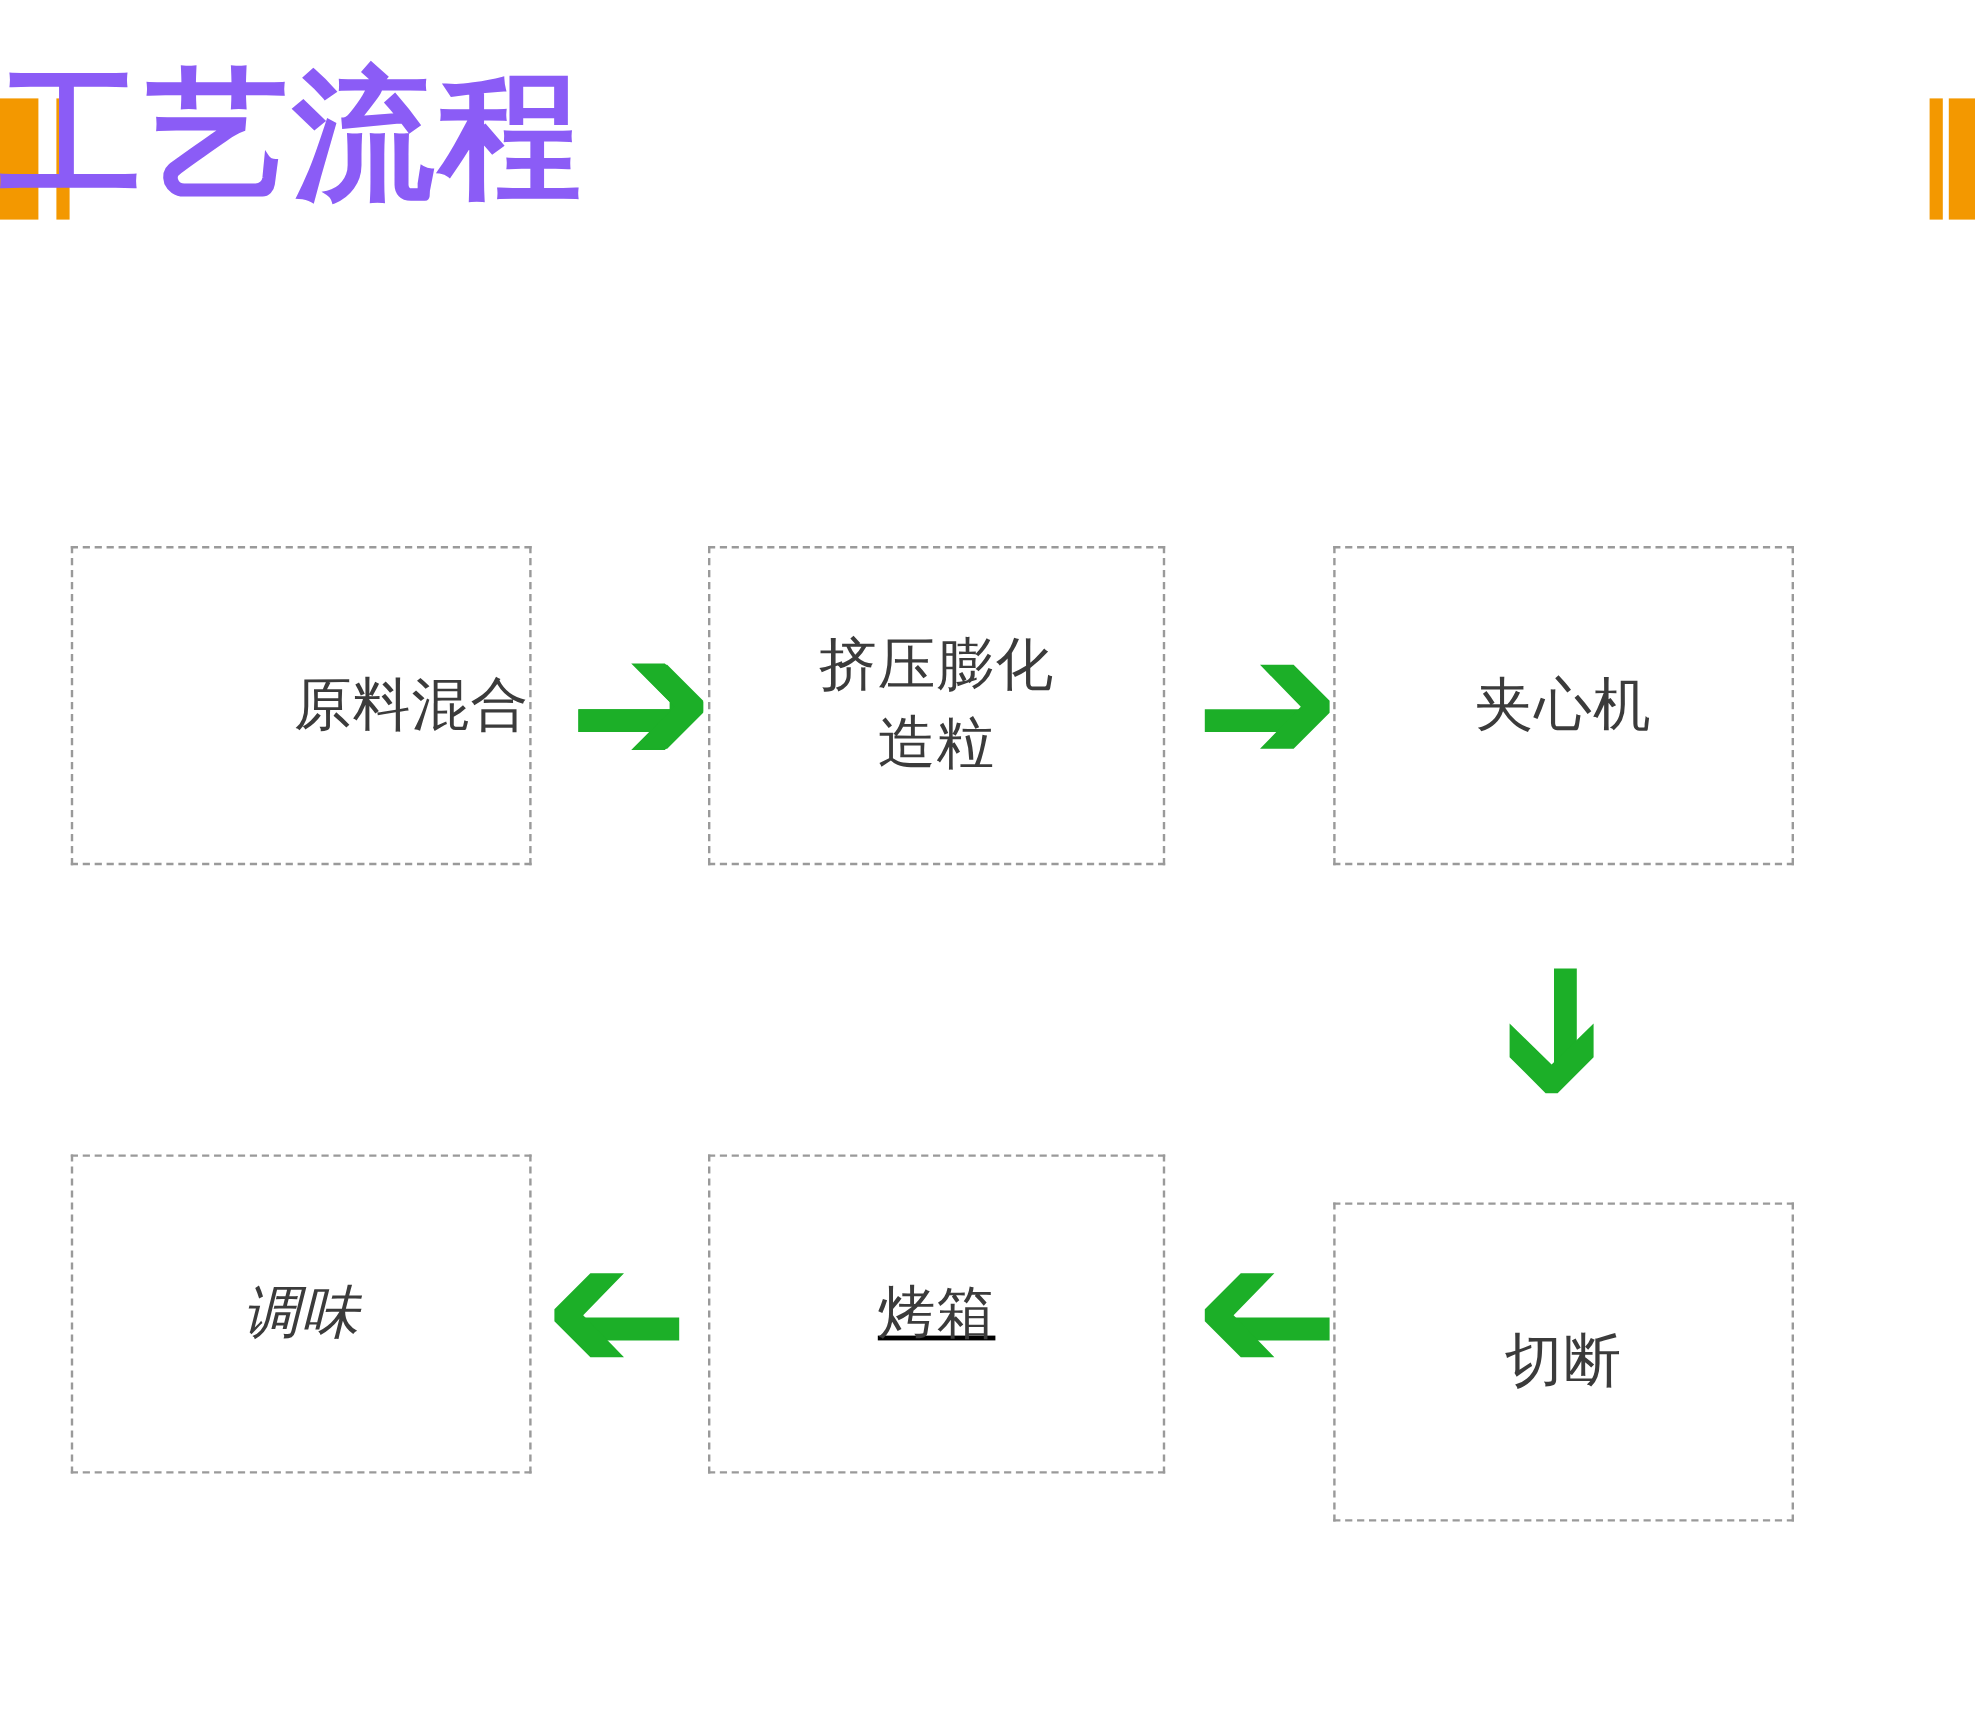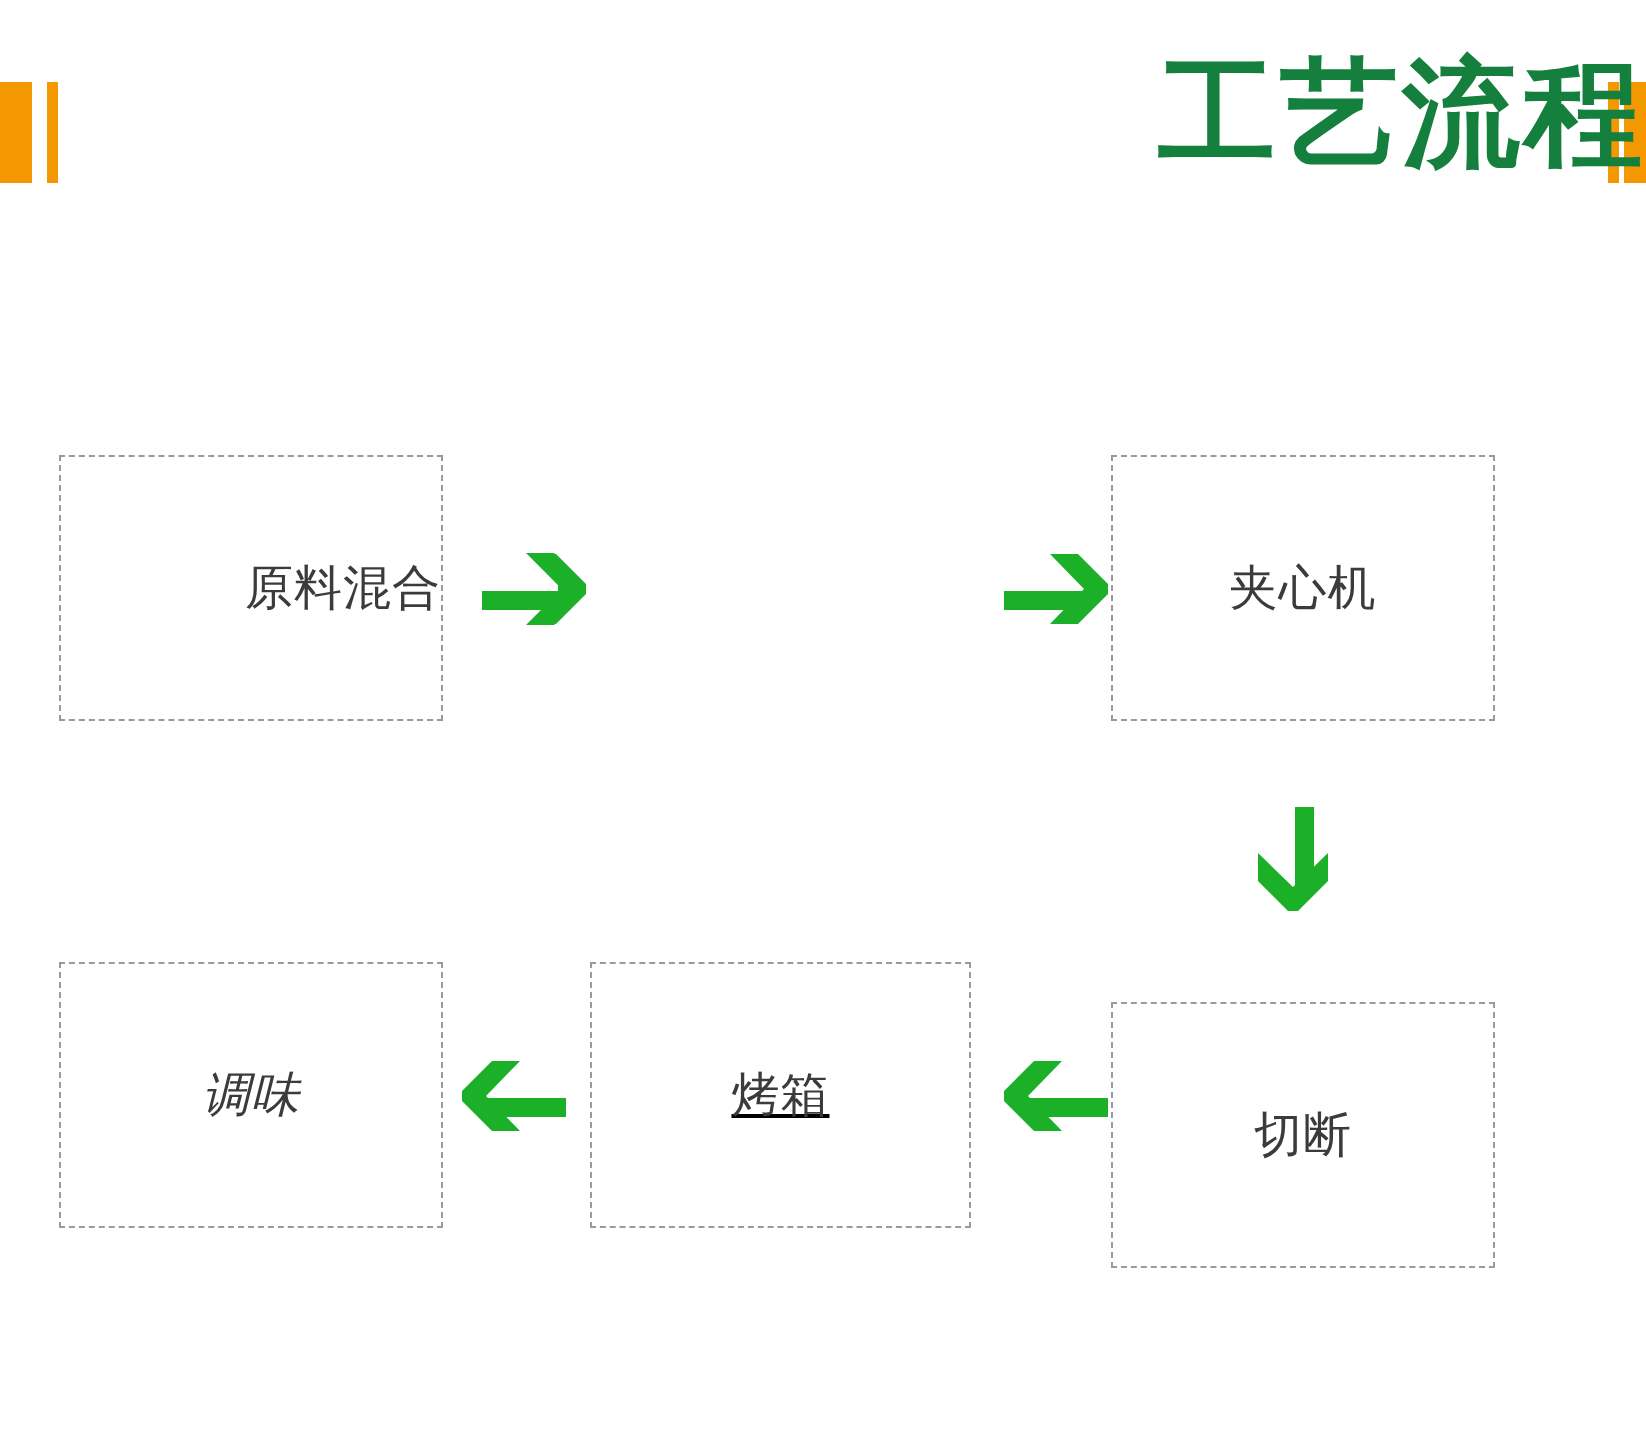--- a/index.html
+++ b/index.html
@@ -27,25 +27,25 @@
   .deco-left-thin   { left: 47px;   top: 82px; width: 11px; height: 101px; }
   .deco-right-thin  { left: 1608px; top: 82px; width: 11px; height: 101px; }
   .deco-right-thick { left: 1624px; top: 82px; width: 22px; height: 101px; }
 
   
   #title {
     position: absolute;
     left: 0;
     top: 52px;
     width: 1646px;
-    text-align: right;
+    text-align: left;
     font-size: 118px;
     line-height: 1.05;
     font-weight: bold;
-    color: #15803d;
+    color: #8b5cf6;
     letter-spacing: 4px;
     white-space: nowrap;
   }
 
   
   #subtitle-wrap {
     position: absolute;
     left: 471px;
     top: 214px;
     width: 637px;
@@ -130,20 +130,24 @@
   <div class="deco-bar deco-left-thin"></div>
   <div class="deco-bar deco-right-thin"></div>
   <div class="deco-bar deco-right-thick"></div>
 
   <div id="title">工艺流程</div>
 
 
   <div class="pbox" id="box-1">
     <span class="pbox-label">原料混合</span>
   </div>
+  <div class="pbox" id="box-2">
+    <span class="pbox-label">挤压膨化
+造粒</span>
+  </div>
   <div class="pbox" id="box-3">
     <span class="pbox-label">夹心机</span>
   </div>
 
   <div class="pbox" id="box-4">
     <span class="pbox-label">切断</span>
   </div>
   <div class="pbox" id="box-5">
     <span class="pbox-label">烤箱</span>
   </div>

